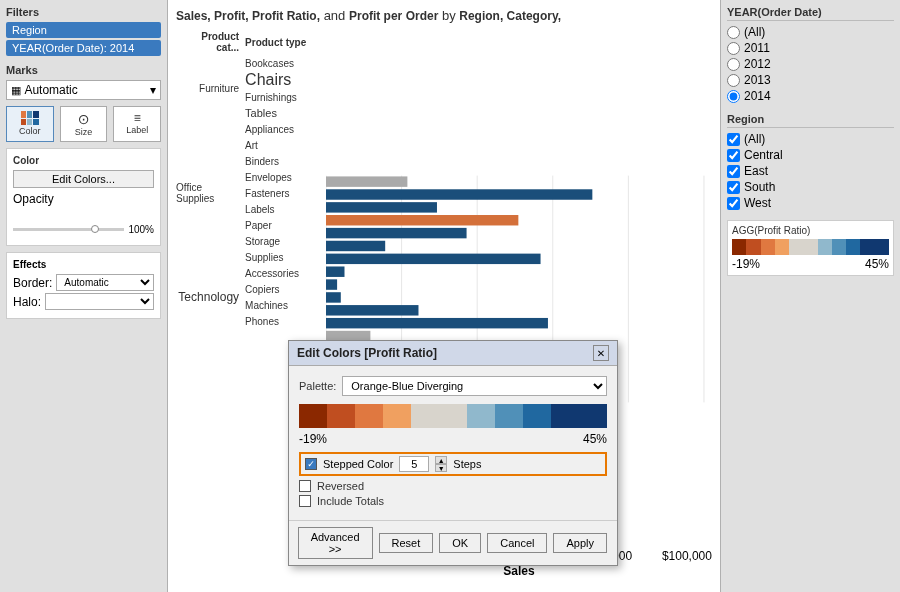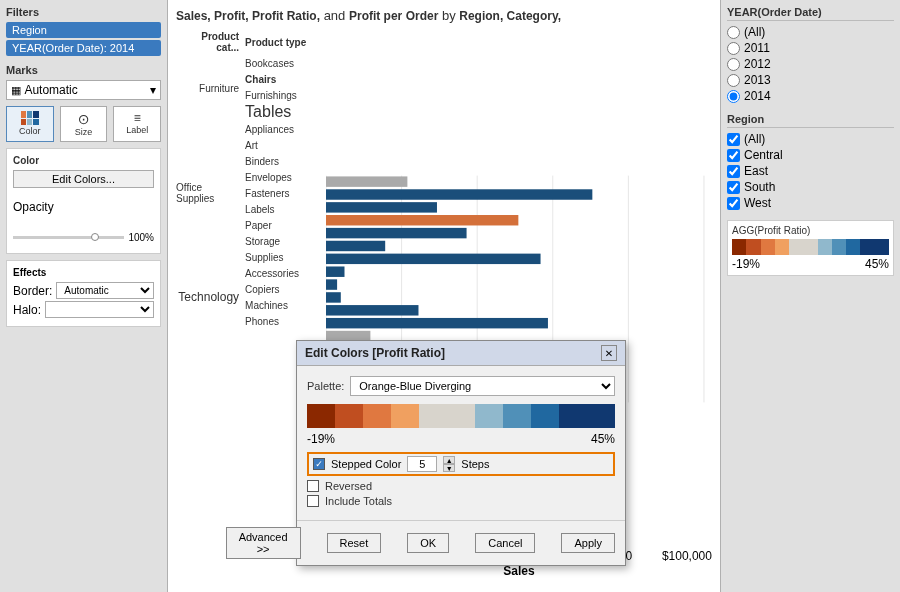--- a/index.html
+++ b/index.html
@@ -16,21 +16,21 @@
 
     .marks-section { margin-top: 8px; }
     .marks-dropdown { display: flex; align-items: center; background: white; border: 1px solid #aaa; padding: 2px 4px; margin-bottom: 6px; width: 100%; cursor: pointer; }
 
     .marks-icons { display: flex; gap: 6px; margin-bottom: 6px; }
     .mark-btn { flex: 1; border: 1px solid #aaa; background: white; padding: 4px 2px; text-align: center; cursor: pointer; font-size: 10px; color: #333; }
     .mark-btn.active { background: #e8f0f8; border-color: #5588bb; }
 
     .color-section { background: white; border: 1px solid #ccc; padding: 6px; margin-bottom: 6px; }
     .color-section-title { font-size: 10px; font-weight: bold; margin-bottom: 4px; color: #333; }
-    .edit-colors-btn { width: 100%; background: #f0f0f0; border: 1px solid #aaa; padding: 2px 4px; cursor: pointer; margin-bottom: 12px; font-size: 11px; }
+    .edit-colors-btn { width: 100%; background: #f0f0f0; border: 1px solid #aaa; padding: 2px 4px; cursor: pointer; margin-bottom: 4px; font-size: 11px; }
     .opacity-row { display: flex; align-items: center; gap: 4px; font-size: 10px; margin-bottom: 18px; }
 
     .effects-section { background: white; border: 1px solid #ccc; padding: 6px; }
     .effects-title { font-size: 10px; font-weight: bold; margin-bottom: 4px; }
     .effects-row { display: flex; align-items: center; gap: 4px; margin-bottom: 2px; font-size: 10px; }
     .effects-dropdown { background: white; border: 1px solid #aaa; padding: 1px 3px; font-size: 10px; flex: 1; }
 
     
     .main-area { flex: 1; background: white; position: relative; padding: 8px 8px 8px 8px; overflow: hidden; }
 
@@ -45,21 +45,21 @@
     .radio-row { display: flex; align-items: center; gap: 4px; margin-bottom: 2px; font-size: 11px; }
     .region-filter { margin-bottom: 10px; }
     .checkbox-row { display: flex; align-items: center; gap: 4px; margin-bottom: 2px; font-size: 11px; }
 
     .profit-ratio-legend { background: white; border: 1px solid #ccc; padding: 4px; }
     .legend-title { font-size: 10px; color: #333; margin-bottom: 3px; }
     .legend-bar { height: 16px; display: flex; width: 100%; }
     .legend-range { display: flex; justify-content: space-between; font-size: 10px; margin-top: 2px; }
 
     
-    .dialog-overlay { position: absolute; top: 340px; left: 128px; z-index: 100; }
+    .dialog-overlay { position: absolute; top: 340px; left: 120px; z-index: 100; }
     .dialog { background: #f0f0f0; border: 1px solid #888; box-shadow: 3px 3px 8px rgba(0,0,0,0.3); width: 330px; }
     .dialog-titlebar { background: #d0d8e8; padding: 4px 8px; display: flex; justify-content: space-between; align-items: center; border-bottom: 1px solid #aaa; }
     .dialog-title { font-size: 12px; font-weight: bold; color: #222; }
     .dialog-close { width: 16px; height: 16px; background: #d0d8e8; border: 1px solid #888; cursor: pointer; display: flex; align-items: center; justify-content: center; font-size: 10px; }
     .dialog-body { padding: 10px; }
     .palette-row { display: flex; align-items: center; gap: 6px; margin-bottom: 8px; }
     .palette-label { font-size: 11px; color: #333; }
     .palette-select { flex: 1; border: 1px solid #aaa; background: white; padding: 2px 4px; font-size: 11px; }
 
     .color-ramp { display: flex; height: 24px; margin-bottom: 4px; }
@@ -72,21 +72,21 @@
     .stepped-label { font-size: 11px; }
     .stepped-input { width: 30px; border: 1px solid #aaa; background: white; padding: 1px 2px; text-align: center; font-size: 11px; }
     .stepper { display: flex; flex-direction: column; }
     .stepper-btn { width: 12px; height: 8px; background: #e0e0e0; border: 1px solid #aaa; display: flex; align-items: center; justify-content: center; font-size: 7px; cursor: pointer; line-height: 1; }
 
     .option-row { display: flex; align-items: center; gap: 6px; margin-bottom: 3px; }
     .option-checkbox { width: 12px; height: 12px; border: 1px solid #555; background: white; cursor: pointer; }
     .option-label { font-size: 11px; color: #333; }
 
     .dialog-footer { display: flex; justify-content: flex-end; align-items: center; padding: 6px 10px; border-top: 1px solid #ccc; gap: 6px; }
-    .dialog-btn { background: #f0f0f0; border: 1px solid #888; padding: 3px 12px; cursor: pointer; font-size: 11px; margin-left: 20px; }
+    .dialog-btn { background: #f0f0f0; border: 1px solid #888; padding: 3px 12px; cursor: pointer; font-size: 11px; }
     .advanced-btn { margin-right: auto; }
   </style>
 </head>
 <body>
 
 <div class="app-container">
 
   <div class="left-panel">
     <div class="filters-section">
       <div class="section-label">Filters</div>
@@ -169,27 +169,27 @@
               <td style="width:60px;font-size:10px;padding-bottom:2px;color:#333;font-weight:bold;text-align:right;padding-right:4px;">Product cat...</td>
               <td style="width:80px;font-size:10px;padding-bottom:2px;color:#333;font-weight:bold;padding-left:2px;">Product type</td>
             </tr>
           </thead>
           <tbody id="label-tbody">
               <tr style="height: 16px;">
                 <td rowspan="4" style="font-size: 10px; color: rgb(51, 51, 51); text-align: right; padding-right: 4px; vertical-align: middle; white-space: pre-wrap; width: 60px;">Furniture</td>
                 <td style="font-size: 10px; color: rgb(51, 51, 51); padding-left: 2px; vertical-align: middle; white-space: nowrap; width: 80px;">Bookcases</td>
               </tr>
               <tr style="height: 16px;">
-                <td style="font-size: 10px; color: rgb(51, 51, 51); padding-left: 2px; vertical-align: middle; white-space: nowrap; width: 80px; font-weight: bold;">Chairs</td>
+                <td style="font-size: 16px; color: rgb(51, 51, 51); padding-left: 2px; vertical-align: middle; white-space: nowrap; width: 80px;">Chairs</td>
               </tr>
               <tr style="height: 16px;">
                 <td style="font-size: 10px; color: rgb(51, 51, 51); padding-left: 2px; vertical-align: middle; white-space: nowrap; width: 80px;">Furnishings</td>
               </tr>
               <tr style="height: 16px;">
-                <td style="font-size: 16px; color: rgb(51, 51, 51); padding-left: 2px; vertical-align: middle; white-space: nowrap; width: 80px;">Tables</td>
+                <td style="font-size: 11px; color: rgb(51, 51, 51); padding-left: 2px; vertical-align: middle; white-space: nowrap; width: 80px;">Tables</td>
               </tr>
               <tr style="height: 16px;">
                 <td rowspan="9" style="font-size: 10px; color: rgb(51, 51, 51); text-align: left; padding-right: 4px; vertical-align: middle; white-space: pre-wrap; width: 60px;">Office
 Supplies</td>
                 <td style="font-size: 10px; color: rgb(51, 51, 51); padding-left: 2px; vertical-align: middle; white-space: nowrap; width: 80px;">Appliances</td>
               </tr>
               <tr style="height: 16px;">
                 <td style="font-size: 10px; color: rgb(51, 51, 51); padding-left: 2px; vertical-align: middle; white-space: nowrap; width: 80px;">Art</td>
               </tr>
               <tr style="height: 16px;">

